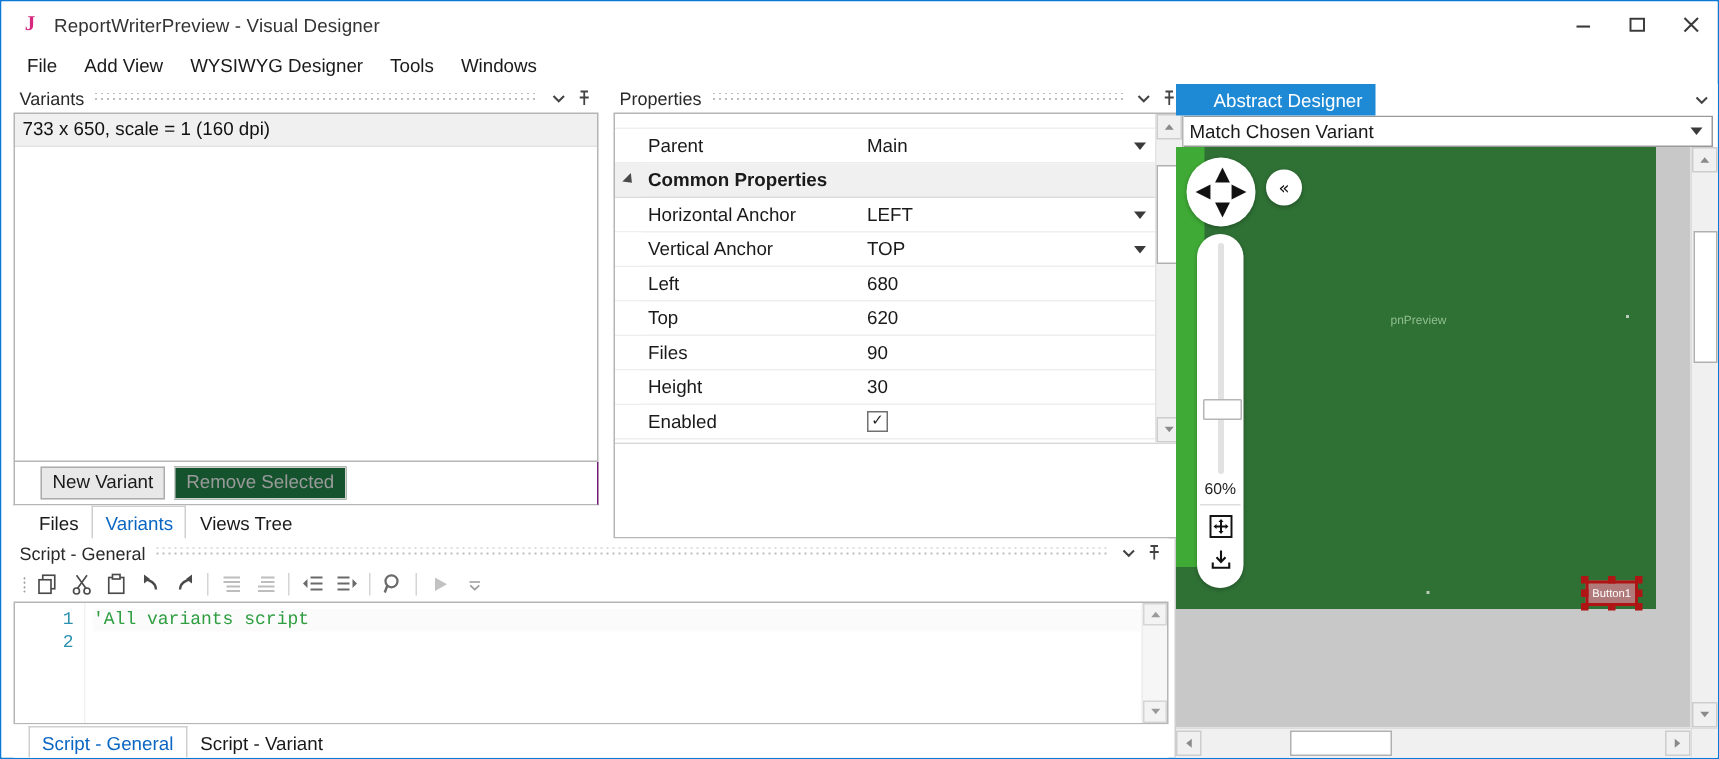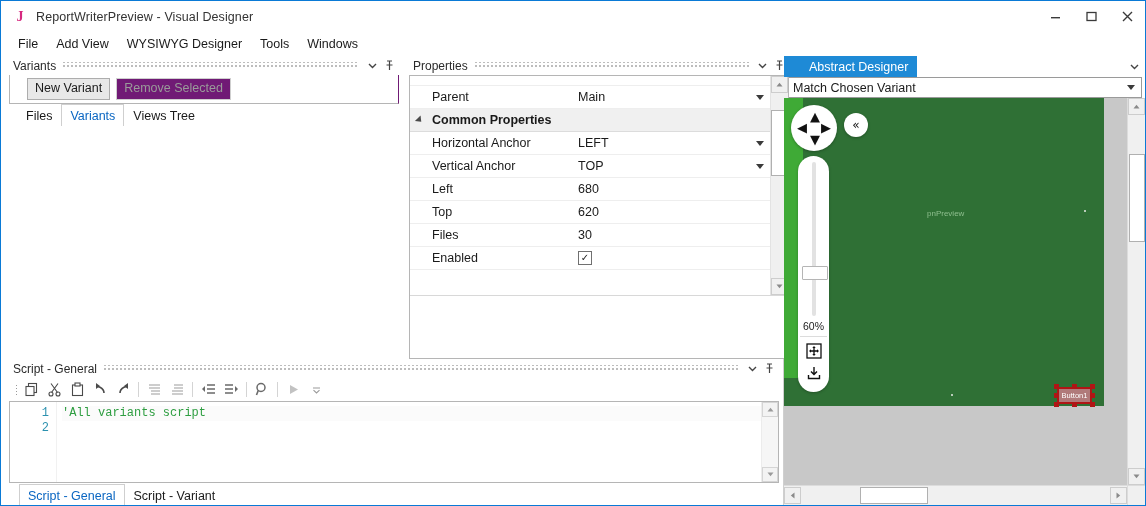--- a/index.html
+++ b/index.html
@@ -141,21 +141,21 @@
     font-family: "Liberation Sans", sans-serif;
     font-size: 12.5px;
     padding: 2px 7px 3px 7px;
     background: #e8e8e8;
     border: 1px solid #adadad;
     color: #1a1a1a;
     cursor: default;
     line-height: 15px;
   }
   .btn.disabled {
-    color: #9a9a9a; background: #701a75; border-color: #cfcfcf;
+    color: #9a9a9a; background: #14532d; border-color: #cfcfcf;
   }
 
   
   .tabstrip {
     height: 22px; flex: 0 0 22px;
     display: flex; align-items: stretch;
     padding-left: 8px;
     background: #fff;
   }
   .tab {
@@ -600,20 +600,23 @@
                 <path d="M1 3 L4.5 6.5 L8 3" stroke="#444" stroke-width="1.4" fill="none"></path>
               </svg>
             </div>
             <div class="head-btn">
               <svg width="11" height="11" viewBox="0 0 11 11">
                 <path d="M3 1 h5 M5.5 1 v4 M2.5 5 h6 M5.5 5 v5" stroke="#444" stroke-width="1.2" fill="none"></path>
               </svg>
             </div>
           </div>
 
+          <div class="variants-list">
+            <div class="variant-row">733 x 650, scale = 1 (160 dpi)</div>
+          </div>
 
           <div class="variants-buttons">
             <div class="btn">New Variant</div>
             <div class="btn disabled">Remove Selected</div>
           </div>
 
           <div class="tabstrip">
             <div class="tab">Files</div>
             <div class="tab active">Variants</div>
             <div class="tab">Views Tree</div>
@@ -689,23 +692,28 @@
 
                 <div class="prop-row">
                   <div class="gutter"></div>
                   <div class="pname">Top</div>
                   <div class="pval">620</div>
                 </div>
 
                 <div class="prop-row">
                   <div class="gutter"></div>
                   <div class="pname">Files</div>
+                  <div class="pval">90</div>
+                </div>
+
+                <div class="prop-row">
+                  <div class="gutter"></div>
+                  <div class="pname">Height</div>
                   <div class="pval">30</div>
                 </div>
-
 
                 <div class="prop-row">
                   <div class="gutter"></div>
                   <div class="pname">Enabled</div>
                   <div class="pval">
                     <span class="checkbox">✓</span>
                   </div>
                 </div>
 
               </div>

